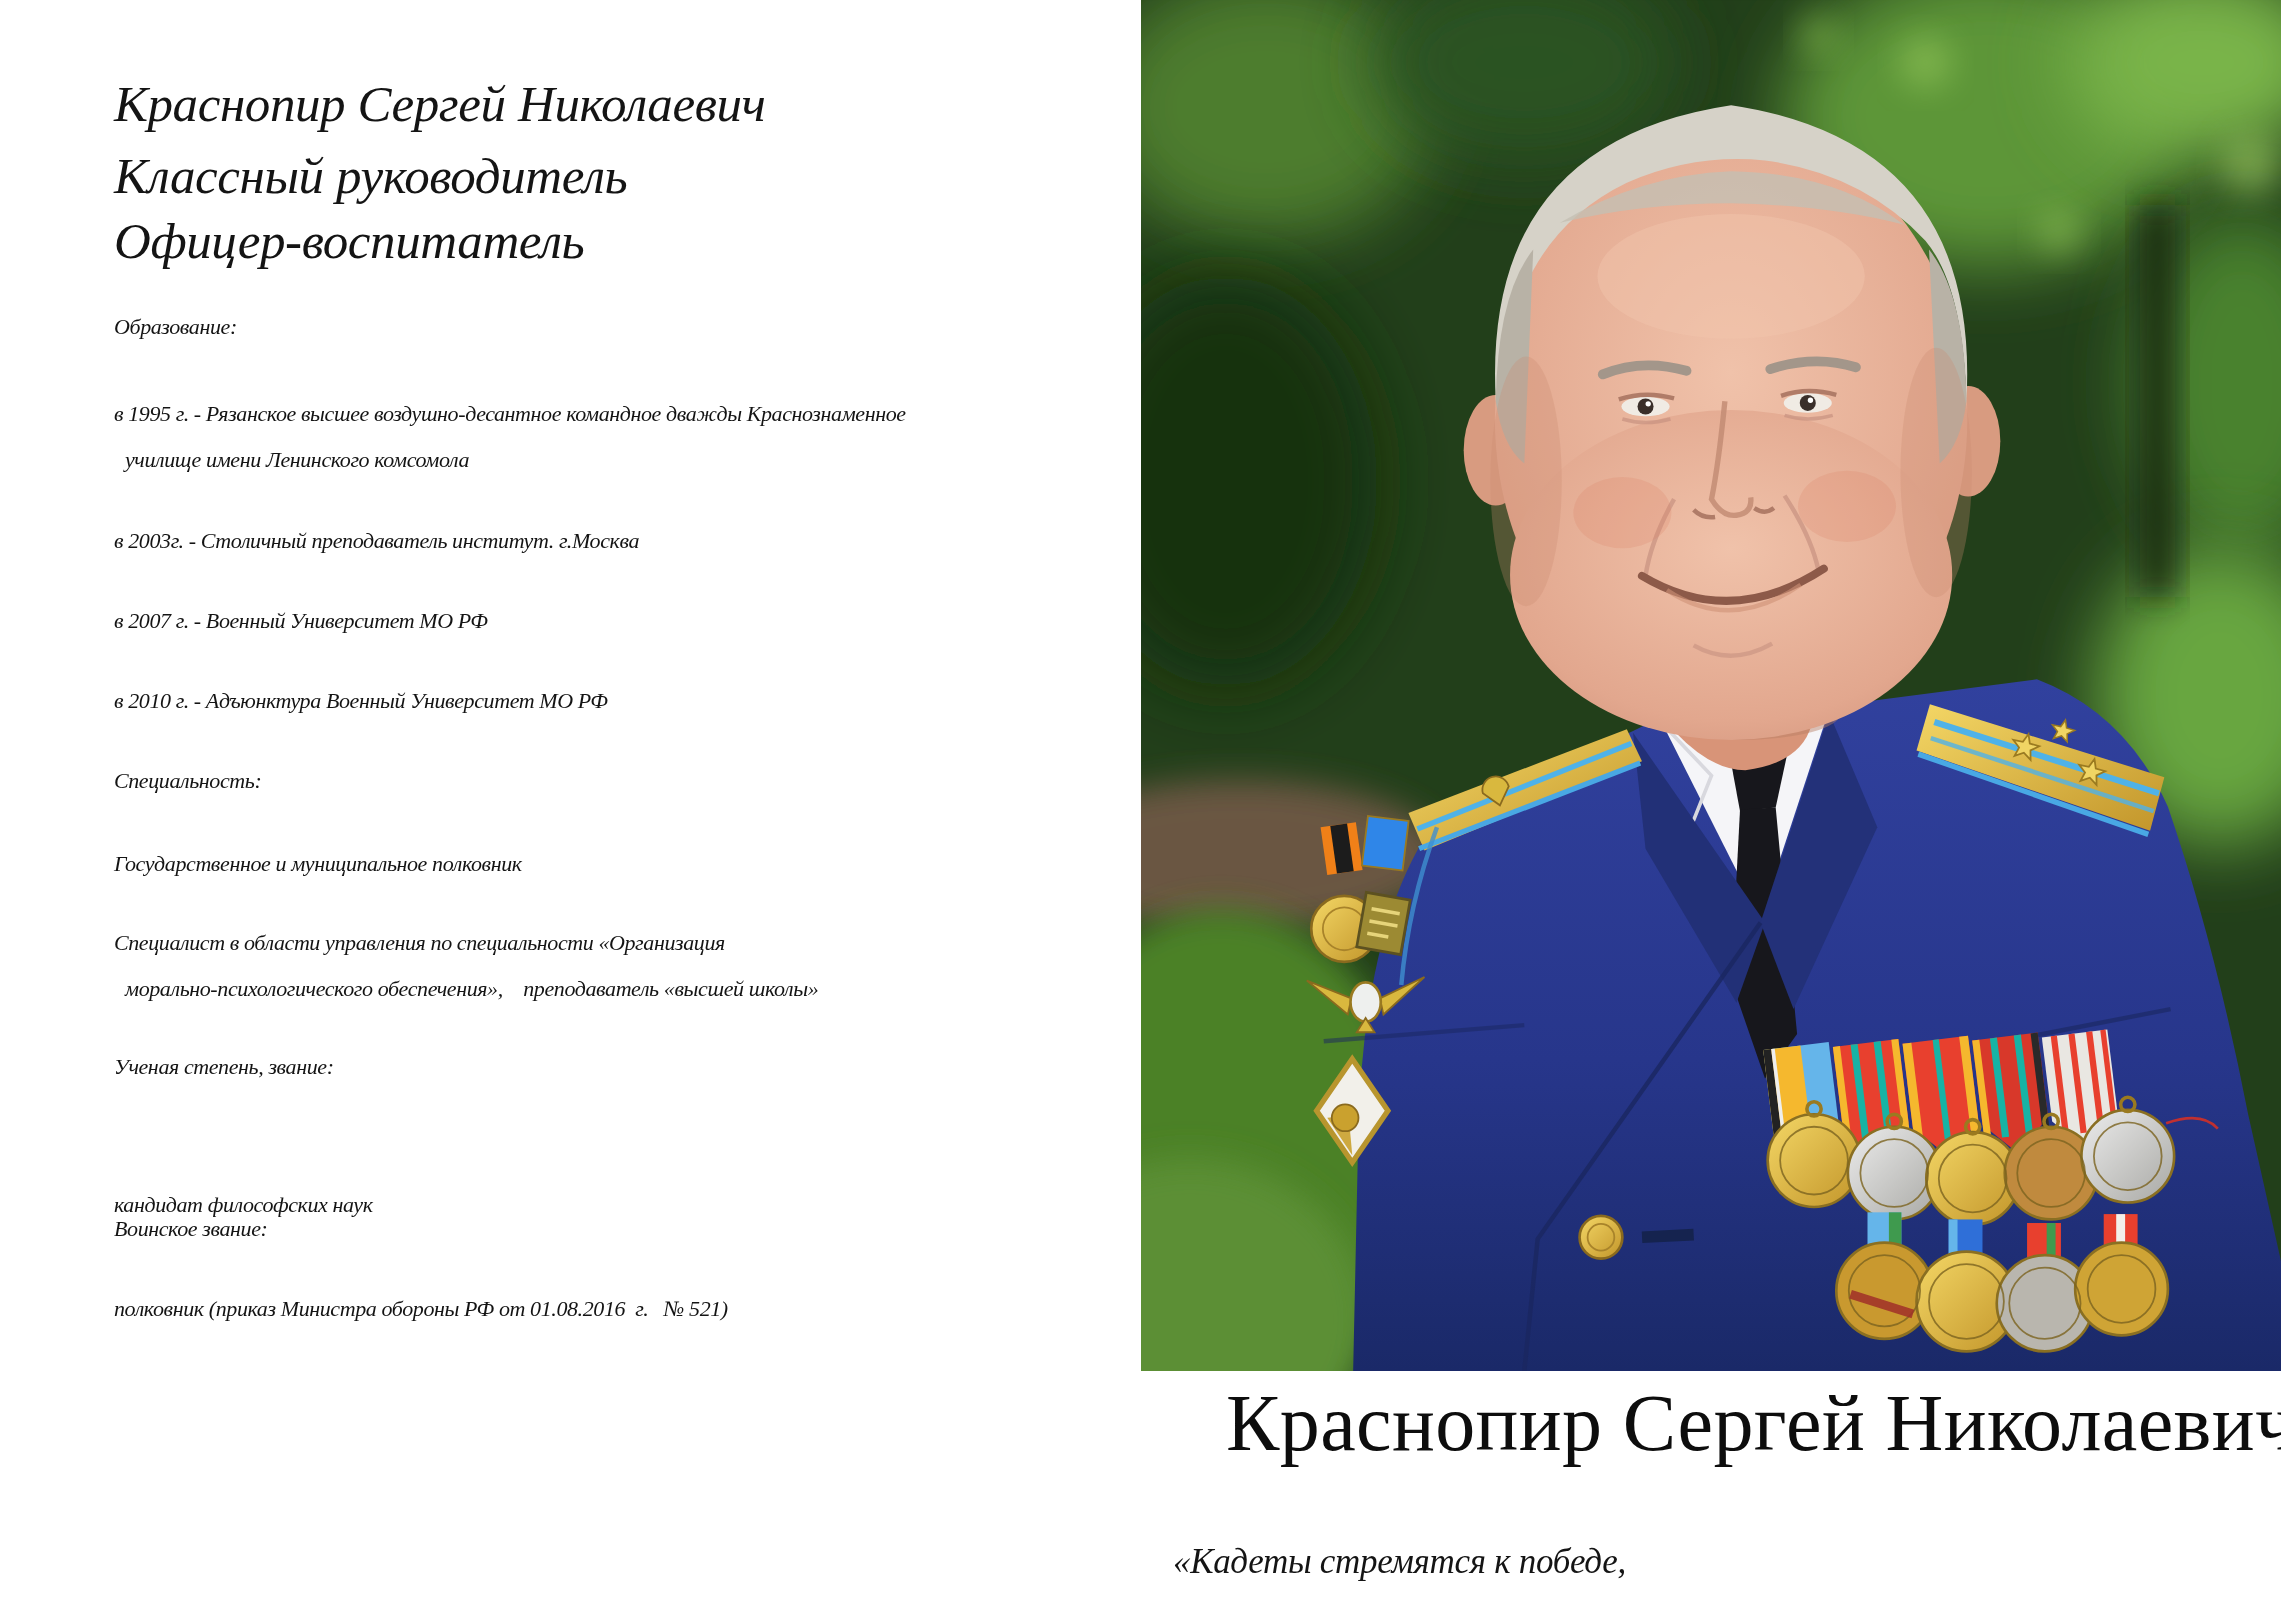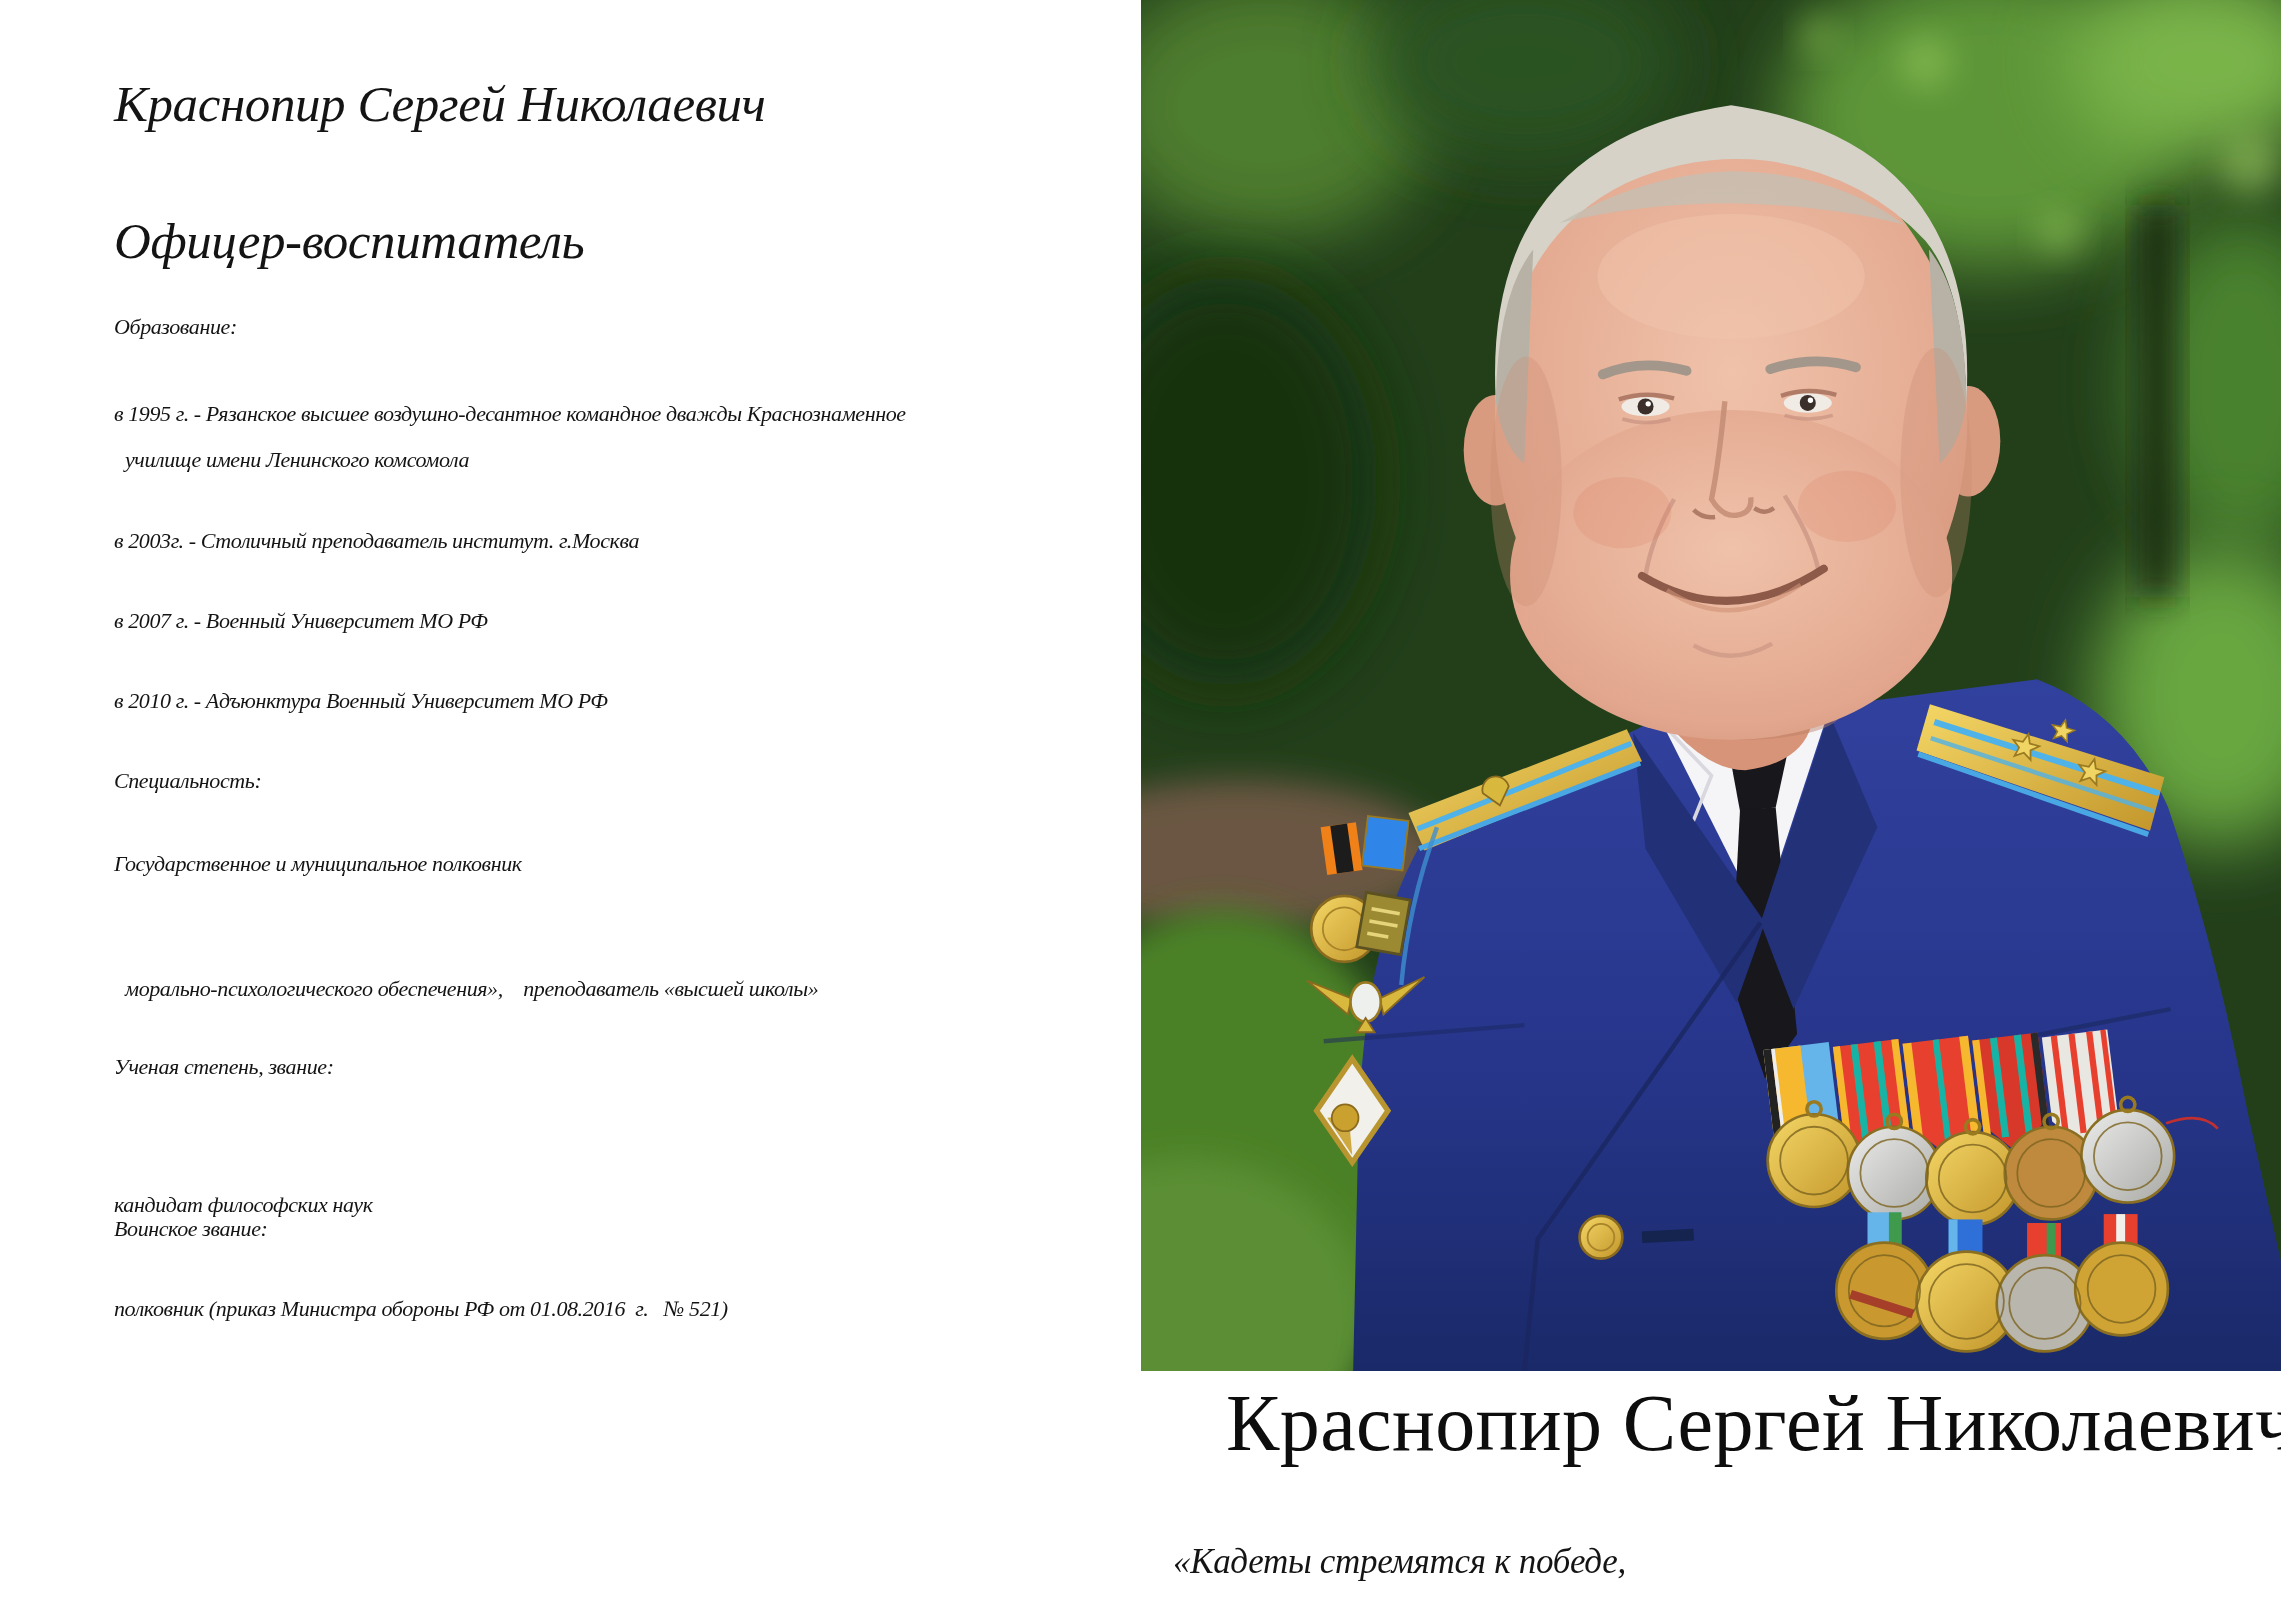--- a/index.html
+++ b/index.html
@@ -24,30 +24,32 @@
   .quote{position:absolute;left:32px;top:86px;font-style:italic;font-size:35px;line-height:42px;
          letter-spacing:-0.3px;white-space:pre;color:#141414;}
 </style>
 </head>
 <body>
 
 <div class="page">
 
   <div class="bio-pane">
     <div class="t-line tl0">Краснопир Сергей Николаевич</div>
+    <div class="t-line tl1">Классный руководитель</div>
     <div class="t-line tl2">Офицер-воспитатель</div>
 
     <div class="bl l0">Образование:</div>
     <div class="bl l1">в 1995 г. - Рязанское высшее воздушно-десантное командное дважды Краснознаменное</div>
     <div class="bl l2 ind">училище имени Ленинского комсомола</div>
     <div class="bl l3">в 2003г. - Столичный преподаватель институт. г.Москва</div>
     <div class="bl l4">в 2007 г. - Военный Университет МО РФ</div>
     <div class="bl l5">в 2010 г. - Адъюнктура Военный Университет МО РФ</div>
     <div class="bl l6">Специальность:</div>
     <div class="bl l7">Государственное и муниципальное полковник</div>
+    <div class="bl l8">Специалист в области управления по специальности «Организация</div>
     <div class="bl l9 ind">морально-психологического обеспечения»,    преподаватель «высшей школы»</div>
     <div class="bl l10">Ученая степень, звание:</div>
     <div class="bl l11">кандидат философских наук</div>
     <div class="bl l12">Воинское звание:</div>
     <div class="bl l13">полковник (приказ Министра обороны РФ от 01.08.2016  г.   № 521)</div>
   </div>
 
   <div class="photo-pane">
     <svg viewBox="0 0 1280 1538" xmlns="http://www.w3.org/2000/svg">
       <defs>

